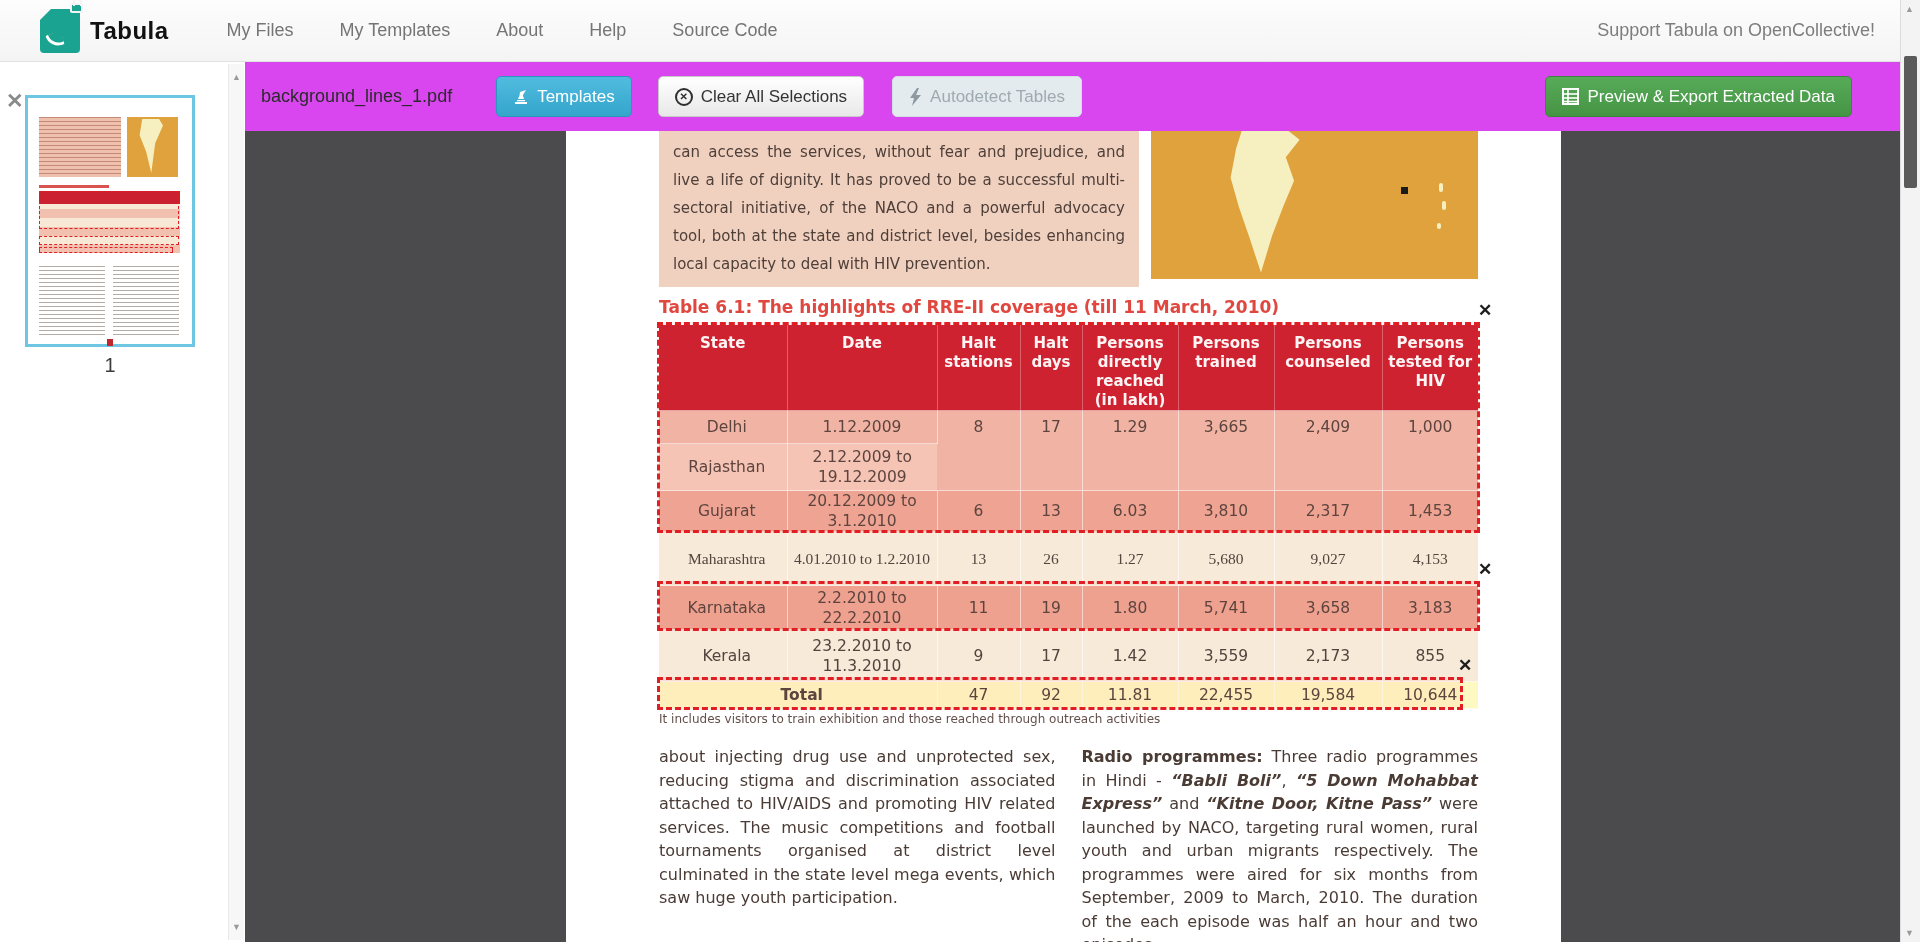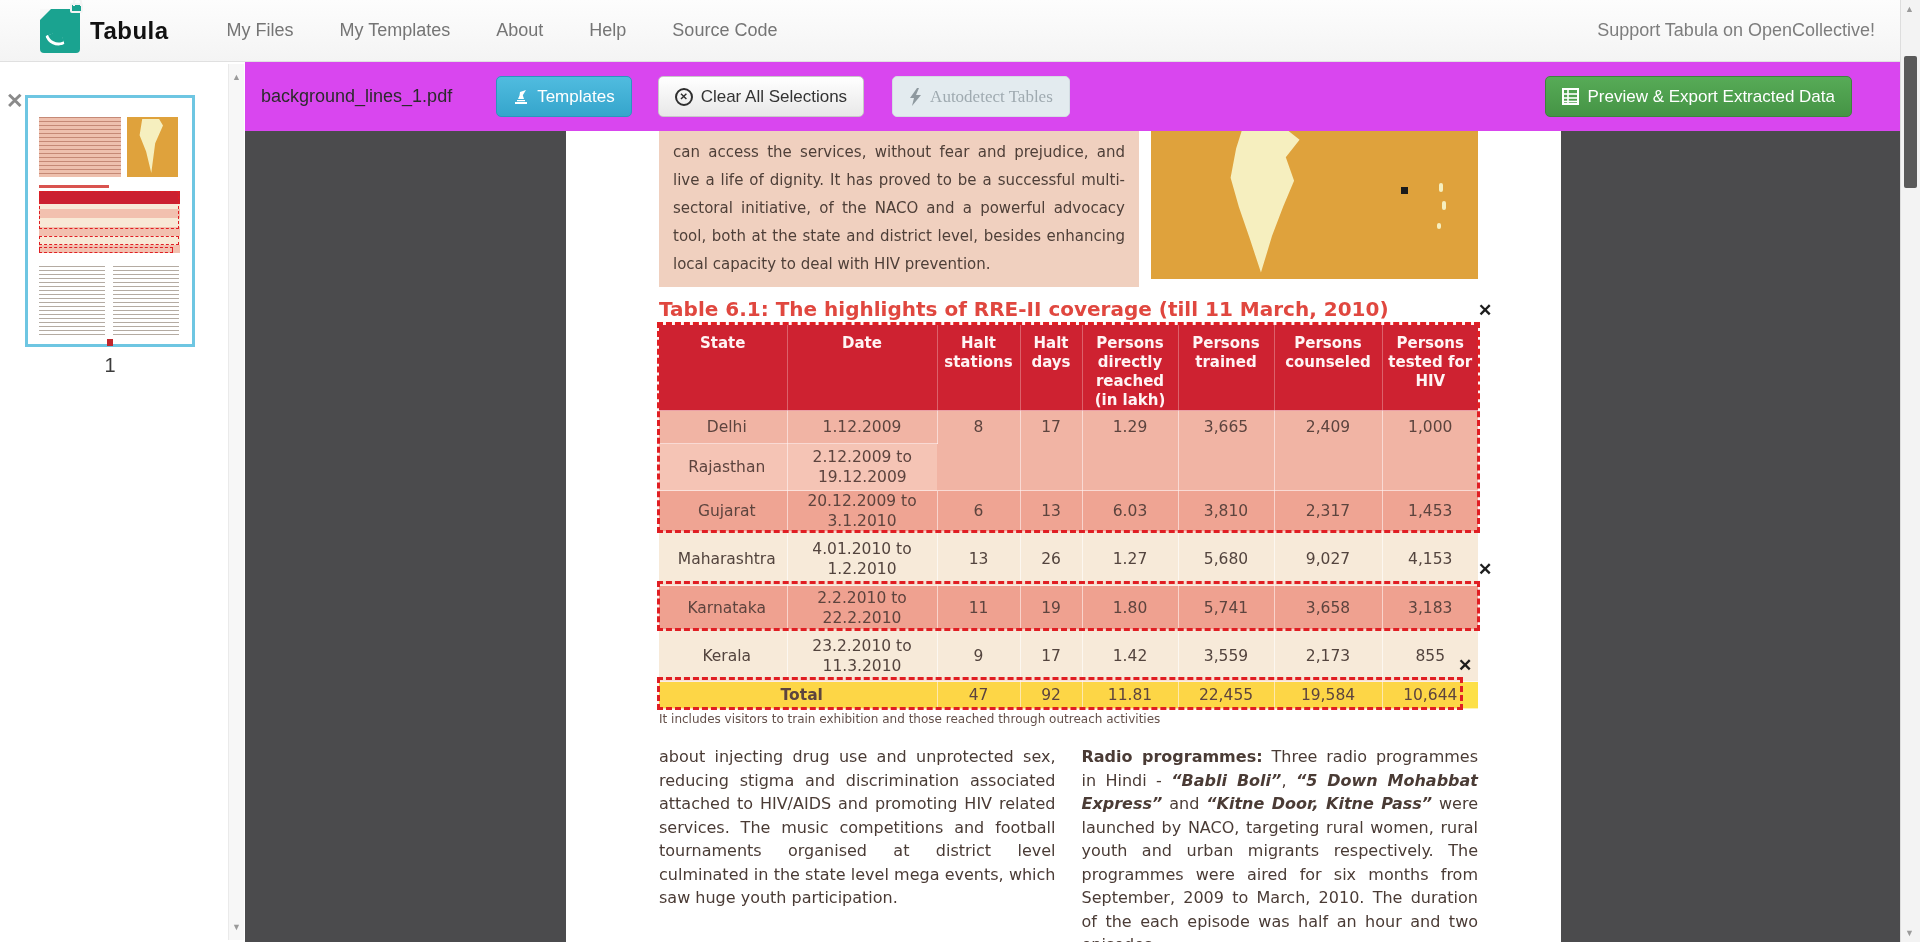--- a/index.html
+++ b/index.html
@@ -61,21 +61,21 @@
   .toolbar { position:absolute; left:245px; top:62px; right:20px; height:69px;
              background:#d946ef; display:flex; align-items:center; z-index:10; }
   .filename { margin-left:16px; font-size:18px; color:#2b2b2b; }
   .btn { display:inline-flex; align-items:center; gap:8px; height:41px; padding:0 16px;
          border-radius:5px; font-size:17px; cursor:pointer; border:1px solid transparent; }
   .btn-info { margin-left:44px; color:#fff; background:linear-gradient(#50bcdf,#35a5cc);
               border-color:#2a96bd; }
   .btn-default { margin-left:26px; color:#333; background:linear-gradient(#ffffff,#e8e8e8);
                  border-color:#c8c8c8; }
   .btn-disabled { margin-left:28px; color:#9faab0; background:#e3ebef; border-color:#d3dde2;
-                  cursor:default;font-family:Liberation Serif, serif; }
+                  cursor:default; }
   .btn-success { position:absolute; right:48px; color:#fff;
                  background:linear-gradient(#57ab57,#459445); border-color:#3c853c; }
   .icon-clear { display:inline-flex; align-items:center; justify-content:center; width:18px;
                 height:18px; border:2px solid #2e2e2e; border-radius:50%; font-size:10px;
                 font-weight:bold; color:#2e2e2e; }
 
   
   .main { position:absolute; left:245px; top:131px; right:20px; bottom:0;
           background:#4b4b4d; overflow:hidden; }
   .pdf-page { position:absolute; left:321px; top:0; width:995px; height:811px; background:#fff;
@@ -85,21 +85,21 @@
            padding:7px 14px 9px; font-family:"DejaVu Sans", sans-serif; font-size:15px;
            line-height:28px; color:#4e3f38; text-align:justify; min-height:148px; }
   .map { position:absolute; left:585px; top:0; width:327px; height:148px; background:#dfa23c; }
   .land { position:absolute; left:52px; top:0; width:138px; height:146px; background:#f6efbf;
           clip-path:polygon(28% 0,62% 0,70% 6%,60% 18%,66% 34%,58% 52%,50% 72%,42% 97%,34% 74%,26% 52%,20% 32%,24% 12%); }
   .isl1,.isl2,.isl3 { position:absolute; width:4px; height:9px; background:#f6efbf; border-radius:2px; }
   .isl1{ left:288px; top:52px; } .isl2{ left:291px; top:70px; } .isl3{ left:286px; top:92px; height:6px; }
   .map-marker { position:absolute; left:250px; top:56px; width:7px; height:7px; background:#1b1b1b; }
 
   .tbl-title { position:absolute; left:93px; top:166px; font-family:"DejaVu Sans", sans-serif;
-               font-size:20px; font-weight:600; color:#e0473f; }
+               font-size:17px; font-weight:600; color:#e0473f; }
 
   table.coverage { position:absolute; left:93px; top:194px; width:819px; border-collapse:collapse;
                    table-layout:fixed; font-family:"DejaVu Sans", sans-serif; }
   .coverage thead tr { height:85px; background:#cb2030; }
   .coverage th { color:#fff; font-weight:700; font-size:15px; line-height:19px;
                  vertical-align:top; padding-top:9px; border-right:1px solid rgba(255,255,255,.3);
                  border-bottom:1px solid rgba(255,255,255,.6); text-align:center; }
   .coverage td { font-size:15.5px; color:#53443e; text-align:center; line-height:20px;
                  border-right:1px solid rgba(255,255,255,.6); border-bottom:1px solid rgba(255,255,255,.6); }
   .coverage th:last-child, .coverage td:last-child { border-right:none; }
@@ -280,21 +280,21 @@
           <tr style="background-color: rgb(238, 171, 152);">
             <td class="cell-state">Gujarat</td>
             <td class="cell-date">20.12.2009 to 3.1.2010</td>
             <td class="cell-num">6</td>
             <td class="cell-num">13</td>
             <td class="cell-num">6.03</td>
             <td class="cell-num">3,810</td>
             <td class="cell-num">2,317</td>
             <td class="cell-num">1,453</td>
           </tr>
-          <tr style="background-color: rgb(247, 234, 217);">
+          <tr style="background-color: rgb(247, 234, 217); font-family: Liberation Serif, serif;">
             <td class="cell-state">Maharashtra</td>
             <td class="cell-date">4.01.2010 to 1.2.2010</td>
             <td class="cell-num">13</td>
             <td class="cell-num">26</td>
             <td class="cell-num">1.27</td>
             <td class="cell-num">5,680</td>
             <td class="cell-num">9,027</td>
             <td class="cell-num">4,153</td>
           </tr>
           <tr style="background-color: rgb(239, 167, 149);">
@@ -310,21 +310,21 @@
           <tr style="background-color: rgb(247, 234, 217);">
             <td class="cell-state">Kerala</td>
             <td class="cell-date">23.2.2010 to 11.3.2010</td>
             <td class="cell-num">9</td>
             <td class="cell-num">17</td>
             <td class="cell-num">1.42</td>
             <td class="cell-num">3,559</td>
             <td class="cell-num">2,173</td>
             <td class="cell-num">855</td>
           </tr>
-          <tr style="background-color: #fde047;">
+          <tr style="background-color: #fef9c3;">
             <td class="cell-state cell-total" colspan="2">Total</td>
             <td class="cell-num">47</td>
             <td class="cell-num">92</td>
             <td class="cell-num">11.81</td>
             <td class="cell-num">22,455</td>
             <td class="cell-num">19,584</td>
             <td class="cell-num">10,644</td>
           </tr>
         </tbody>
     </table>

